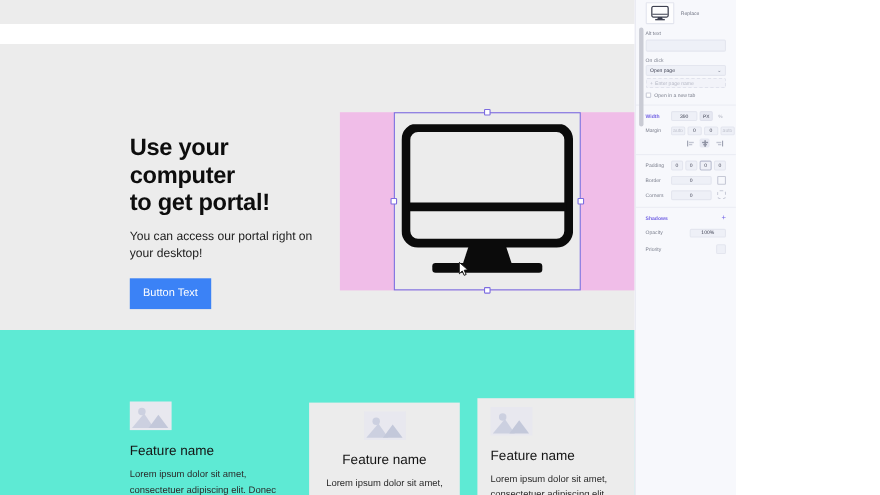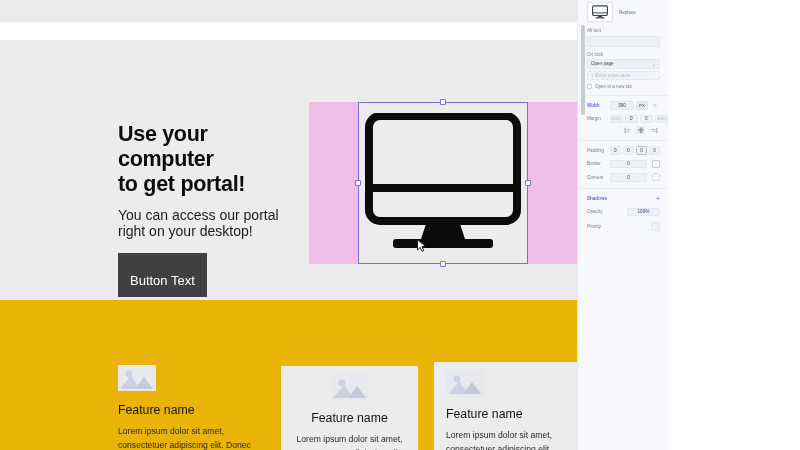--- a/index.html
+++ b/index.html
@@ -28,26 +28,26 @@
   }
   .hero-text {
     position: absolute; left: 118px; top: 82px; width: 190px;
   }
   .hero-title {
     font-size: 21.5px; line-height: 25px; font-weight: bold;
     color: #0d0d0d; letter-spacing: -0.3px;
   }
   .hero-sub {
     margin-top: 11px;
-    font-size: 14px; line-height: 15.5px; color: #1c1c1c;
+    font-size: 11px; line-height: 15.5px; color: #1c1c1c;
   }
   .hero-btn {
     display: inline-block; margin-top: 14px;
-    background: #404040; color: #ffffff;
-    font-size: 13px; padding: 20px 12px 9px 12px;
+    background: #3b82f6; color: #ffffff;
+    font-size: 10px; padding: 8px 12px 9px 12px;
     border: none; cursor: pointer;
   }
 
   
   .pink-band {
     position: absolute; left: 309px; top: 102px;
     width: 270px; height: 162px;
     background: #f0bde8;
   }
   
@@ -73,21 +73,21 @@
   .h-r { left: 525px; top: 180px; }
 
   
   .monitor { position: absolute; left: 365px; top: 113px; width: 156px; height: 142px; }
 
   .cursor-arrow { position: absolute; left: 417px; top: 238px; width: 9px; height: 13px; }
 
   
   .features {
     position: absolute; left: 0; top: 300px;
-    width: 690px; height: 150px; background: #eab308;
+    width: 690px; height: 150px; background: #5eead4;
   }
   .card { position: absolute; top: 0; }
   .card-1 { left: 118px; width: 155px; }
   .card-2 { left: 281px; width: 137px; background: #ececec; padding: 8px 10px 0 10px; top: 66px; height: 84px; text-align: center; }
   .card-3 { left: 434px; width: 150px; background: #ececec; padding: 8px 10px 0 12px; top: 62px; height: 88px; }
 
   .ph-img {
     width: 38px; height: 26px; background: #e8e8ef;
     position: relative; overflow: hidden;
   }

